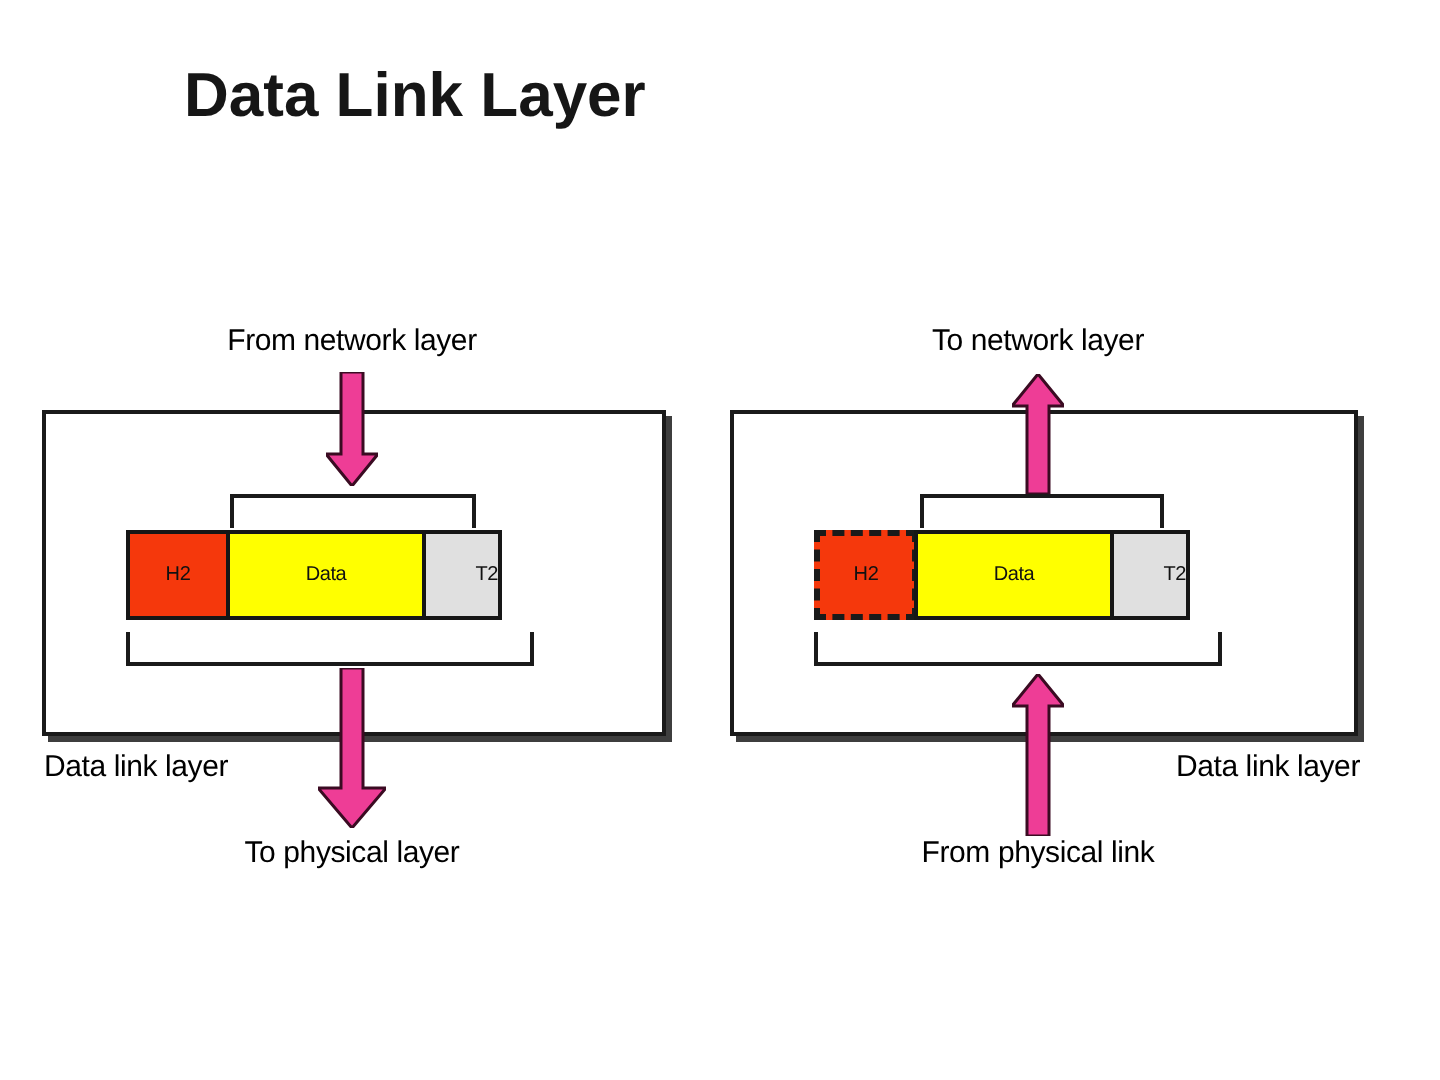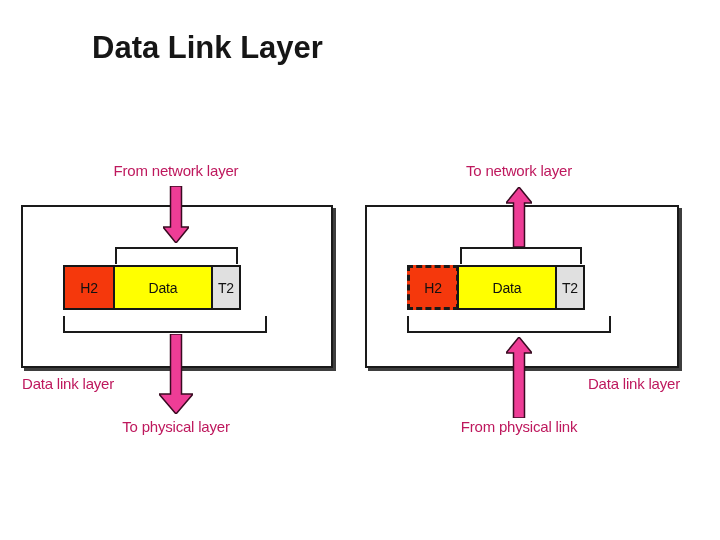--- a/index.html
+++ b/index.html
@@ -6,21 +6,21 @@
   html,body { background:#ffffff; }
   .slide {
     position:relative; width:720px; height:540px; background:#ffffff;
     overflow:hidden; font-family:"Liberation Sans", sans-serif; color:#111;border-radius:32px;
   }
   .title {
     position:absolute; left:92px; top:30px;
     font-size:31px; font-weight:bold; letter-spacing:0px; color:#161616;
     font-family:"Liberation Sans", sans-serif;
   }
-  .lbl { position:absolute; font-size:15px; line-height:1.15; color:#be185d; letter-spacing:-0.2px; }
+  .lbl { position:absolute; font-size:15px; line-height:1.15; color:#000000; letter-spacing:-0.2px; }
   .center { text-align:center; }
   .right { text-align:right; }
 
   .layer-box {
     position:absolute; background:#ffffff; border:2px solid #1a1a1a;
     box-shadow:3px 3px 0 #3e3e3e; z-index:1;
   }
   .l-box { left:21px; top:205px; width:312px; height:163px; }
   .r-box { left:365px; top:205px; width:314px; height:163px; }
 
@@ -31,26 +31,26 @@
   .l-bottom-bracket { left:63px;  top:316px; width:204px; }
   .r-top-bracket    { left:460px; top:247px; width:122px; }
   .r-bottom-bracket { left:407px; top:316px; width:204px; }
 
   .frame-row { position:absolute; display:flex; z-index:3; }
   .l-frame { left:63px;  top:265px; }
   .r-frame { left:407px; top:265px; }
   .field {
     height:45px; border:2px solid #161616; display:flex;
     align-items:center; justify-content:center;
-    font-size:14px; letter-spacing:-0.2px; color:#111;
+    font-size:10px; letter-spacing:-0.2px; color:#111;
   }
   .field + .field { margin-left:-2px; }
   .f-header  { width:52px; }
   .f-data    { width:100px; }
-  .f-trailer { width:30px; }
+  .f-trailer { width:40px;justify-content:flex-end; }
   .f-dashed  { border:3px dashed #1a1a1a; }
 
   .frame-label { position:absolute; height:45px; display:flex; align-items:center; font-size:15px; }
   .l-frame-label { left:277px; top:265px; }
   .r-frame-label { left:621px; top:265px; }
 
   .arrow { position:absolute; z-index:5; }
   .arrow polygon { stroke:#3a0b22; stroke-width:1.5; }
   .l-top-arrow    { left:163px; top:186px; }
   .l-bottom-arrow { left:159px; top:334px; }

